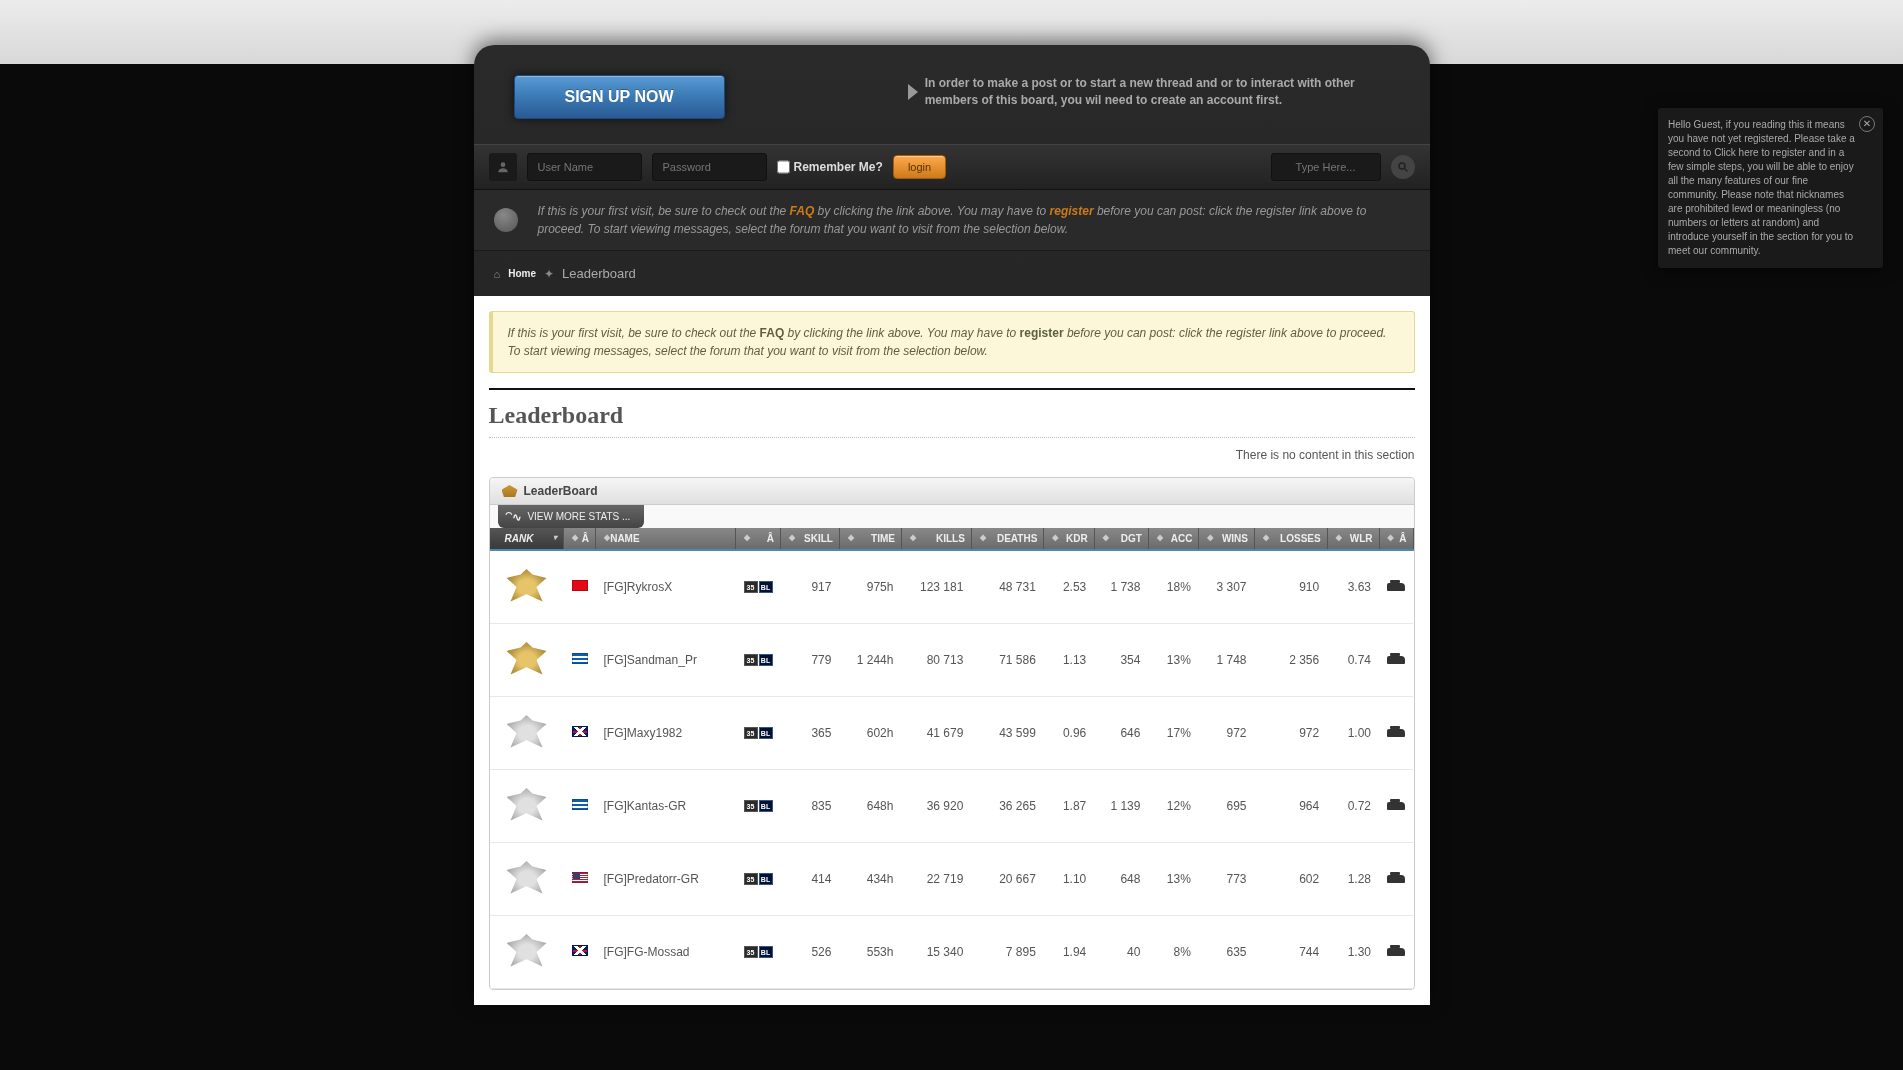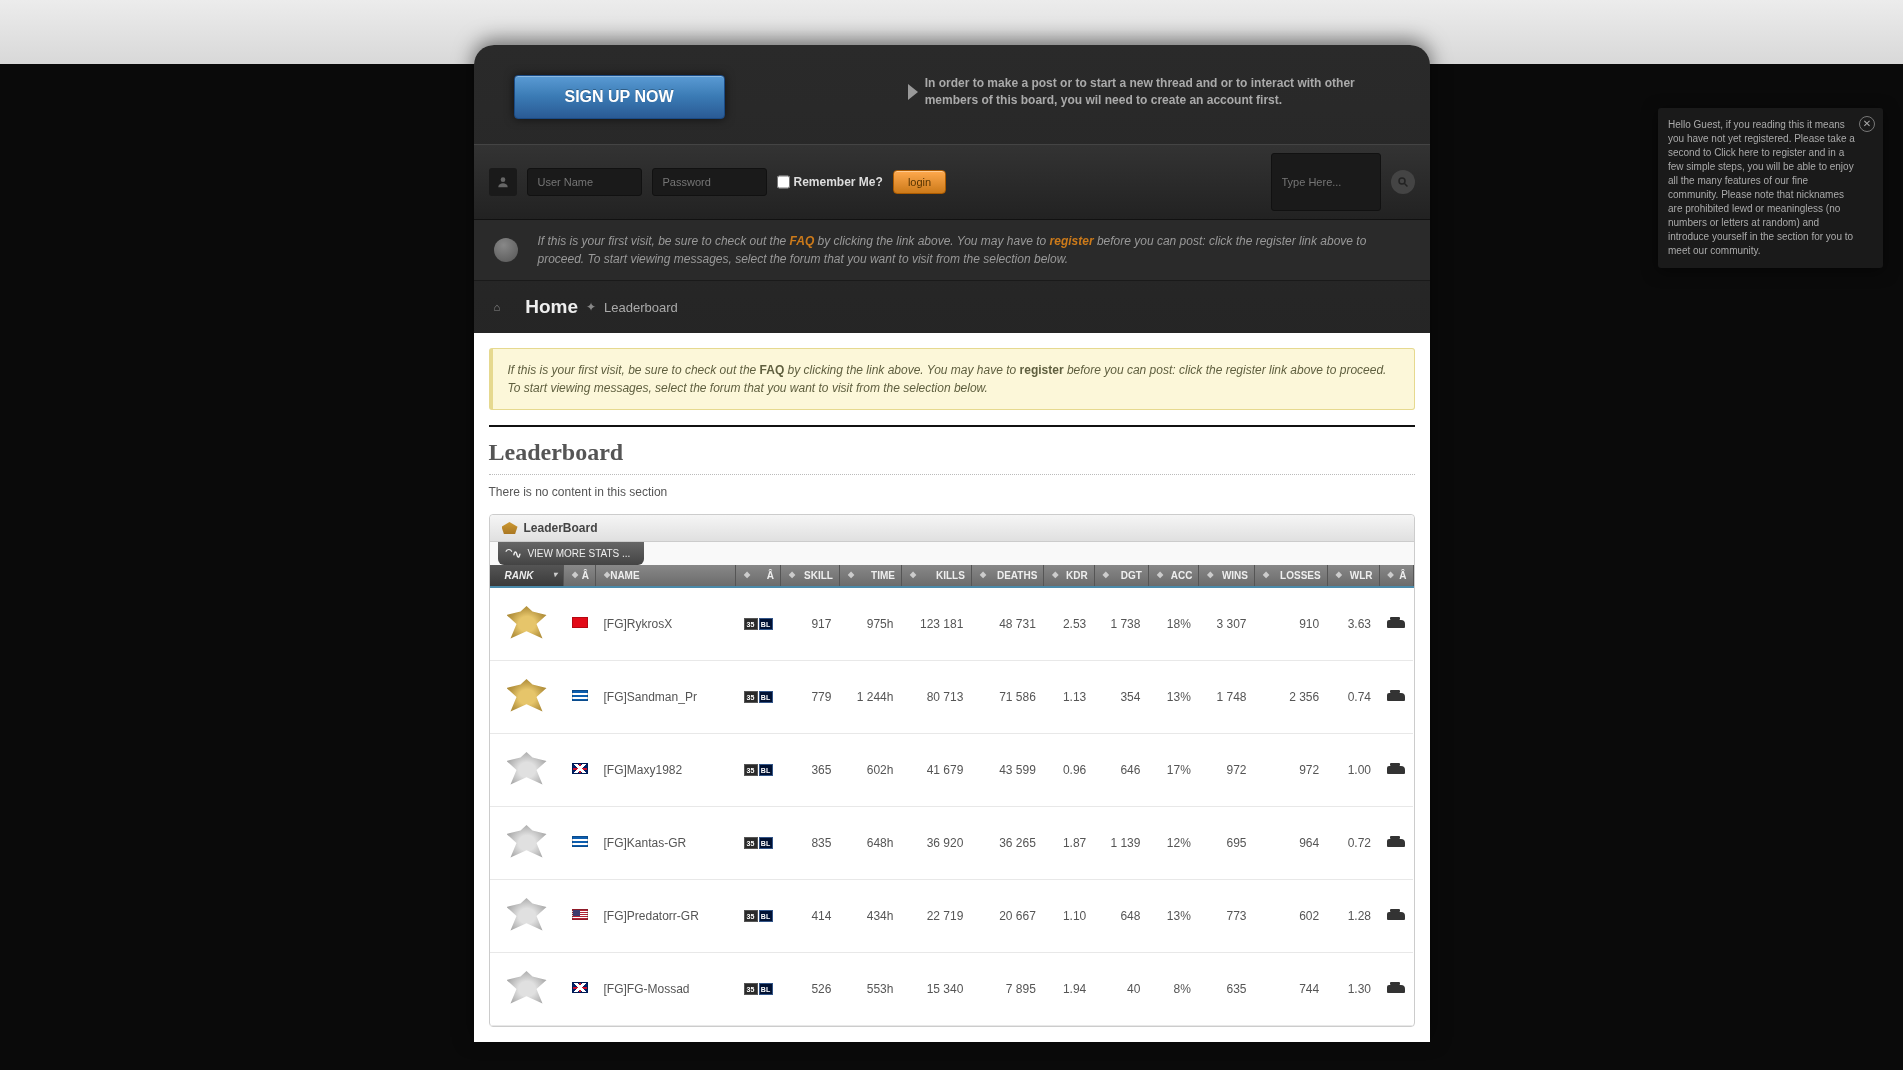--- a/index.html
+++ b/index.html
@@ -101,25 +101,26 @@
       color: #553300;
       padding: 5px 14px;
       font-size: 11px;
       cursor: pointer;
       box-shadow: inset 0 1px 0 rgba(255,255,255,0.4);
     }
     .search-input {
       background: #1a1a1a;
       border: 1px solid #111;
       border-radius: 3px;
-      padding: 22px 10px;
+      padding: 7px 10px;
       color: #888;
       font-size: 11px;
       width: 110px;
       margin-left: auto;
+      text-align: center;
     }
     .search-icon-box {
       width: 24px;
       height: 24px;
       background: #444;
       border-radius: 50%;
       display: flex;
       align-items: center;
       justify-content: center;
       color: #aaa;
@@ -155,22 +156,21 @@
       gap: 8px;
     }
     .home-icon {
       color: #888;
       font-size: 11px;
     }
     .breadcrumb-bar a {
       color: #eee;
       text-decoration: none;
       font-weight: bold;
-      font-size: 19px;
-      margin-left: 17px;
+      font-size: 10px;
     }
     .bc-sep {
       color: #888;
     }
     .bc-current {
       color: #aaa;
       font-size: 13px;
     }
     .content-area {
       background: #fff;
@@ -197,20 +197,21 @@
       margin-bottom: 8px;
     }
     .dotted-divider {
       border-bottom: 1px dotted #bbb;
       margin-bottom: 10px;
     }
     .no-content-text {
       color: #555;
       font-size: 12px;
       margin-bottom: 15px;
+      text-align: right;
     }
     .leaderboard-widget {
       border: 1px solid #ccc;
       border-radius: 4px;
     }
     .lb-header {
       background: linear-gradient(to bottom, #f5f5f5, #e0e0e0);
       padding: 6px 12px;
       border-bottom: 1px solid #ccc;
       display: flex;

